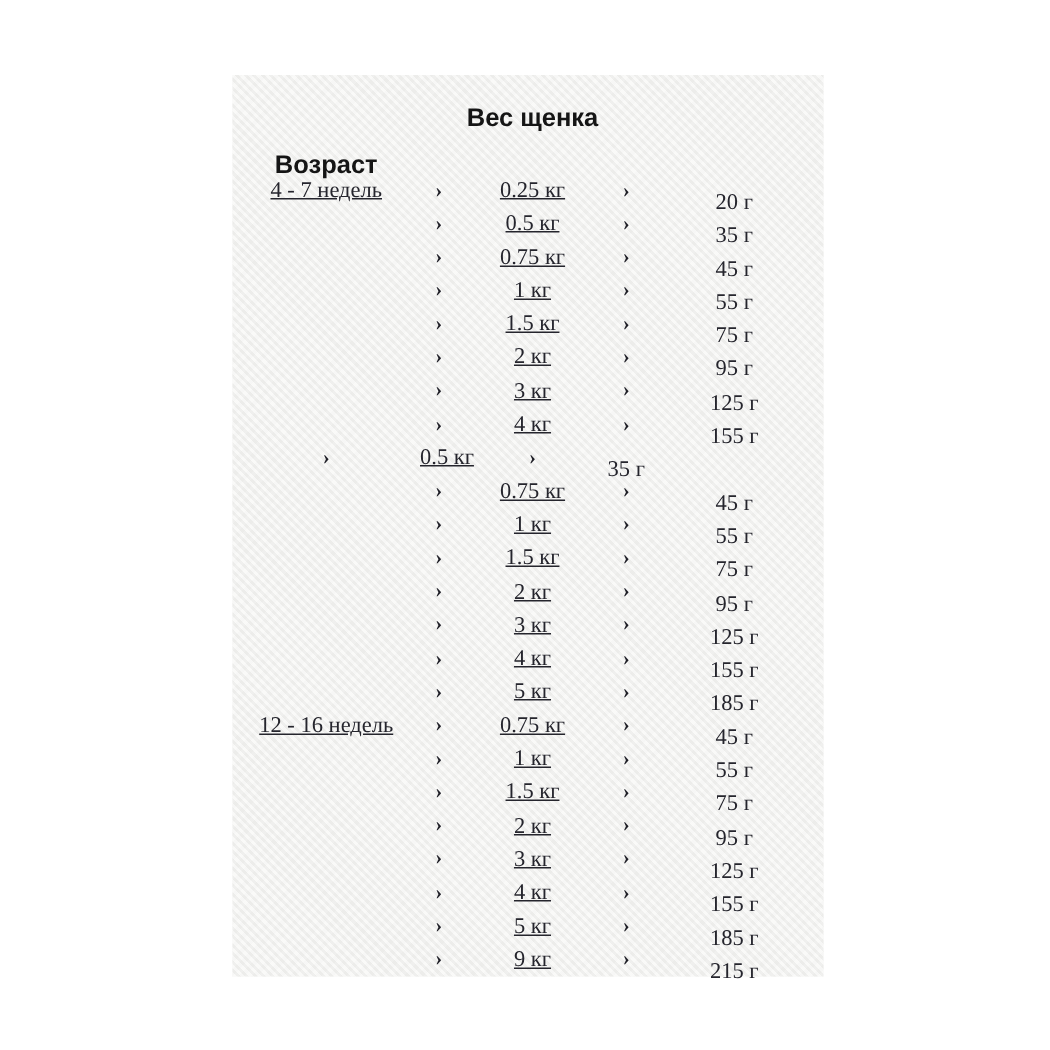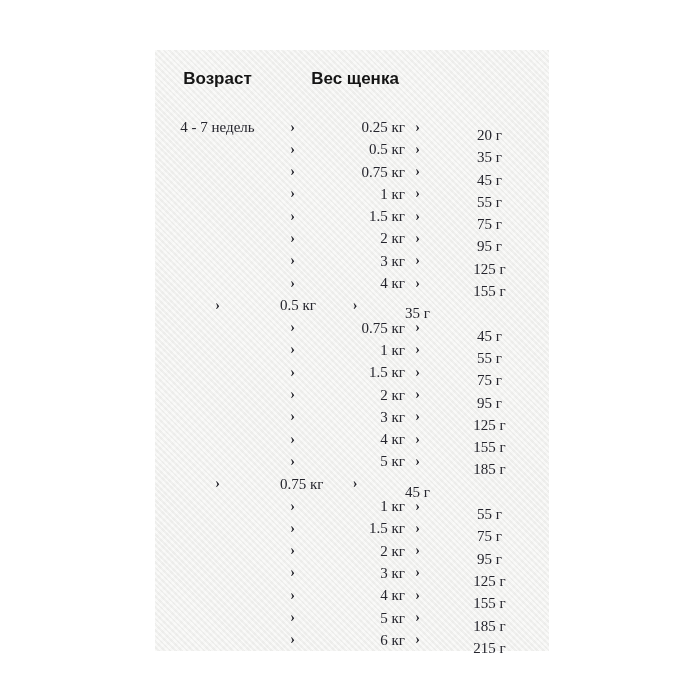--- a/index.html
+++ b/index.html
@@ -27,32 +27,32 @@
   .h-weight{grid-column:3;text-align:center;padding-top:10px;}
   .h-norm{grid-column:5;padding-left:7px;}
   .body{display:block;}
   .row{
     display:grid;
     grid-template-columns:125px 25px 100px 25px 119px;
     height:22.3px;align-items:center;
     font-size:15px;color:#25252d;
   }
   .cell{display:block;white-space:nowrap;}
-  .age-cell{text-align:center;}
-  .weight-cell{text-align:right;}
+  .age-cell{text-align:center;text-decoration:underline;}
+  .weight-cell{text-align:center;text-decoration:underline;}
   .norm-cell{text-align:center;margin-top:16px;}
   .arrow-icon{text-align:center;font-weight:bold;font-size:14px;color:#1e1e26;}
 </style>
 </head>
 <body>
 
 <div class="panel">
   <div class="header">
+    <div class="h h-weight">Вес щенка</div>
     <div class="h h-age">Возраст</div>
-    <div class="h h-weight">Вес щенка</div>
   </div>
   <div class="body">
       <div class="row">
         <span class="cell age-cell">4 - 7 недель</span>
         <span class="cell arrow-icon">›</span>
         <span class="cell weight-cell">0.25 кг</span>
         <span class="cell arrow-icon">›</span>
         <span class="cell norm-cell">20 г</span>
       </div>
       <div class="row">
@@ -153,20 +153,21 @@
         <span class="cell norm-cell">155 г</span>
       </div>
       <div class="row">
         <span class="cell age-cell"></span>
         <span class="cell arrow-icon">›</span>
         <span class="cell weight-cell">5 кг</span>
         <span class="cell arrow-icon">›</span>
         <span class="cell norm-cell">185 г</span>
       </div>
       <div class="row">
+        <span class="cell age-cell">12 - 16 недель</span>
         <span class="cell arrow-icon">›</span>
         <span class="cell weight-cell">0.75 кг</span>
         <span class="cell arrow-icon">›</span>
         <span class="cell norm-cell">45 г</span>
       </div>
       <div class="row">
         <span class="cell age-cell"></span>
         <span class="cell arrow-icon">›</span>
         <span class="cell weight-cell">1 кг</span>
         <span class="cell arrow-icon">›</span>
@@ -203,18 +204,18 @@
       <div class="row">
         <span class="cell age-cell"></span>
         <span class="cell arrow-icon">›</span>
         <span class="cell weight-cell">5 кг</span>
         <span class="cell arrow-icon">›</span>
         <span class="cell norm-cell">185 г</span>
       </div>
       <div class="row">
         <span class="cell age-cell"></span>
         <span class="cell arrow-icon">›</span>
-        <span class="cell weight-cell">6 кг</span>
+        <span class="cell weight-cell">9 кг</span>
         <span class="cell arrow-icon">›</span>
         <span class="cell norm-cell">215 г</span>
       </div>
     </div>
 </div>
 
 </body></html>

